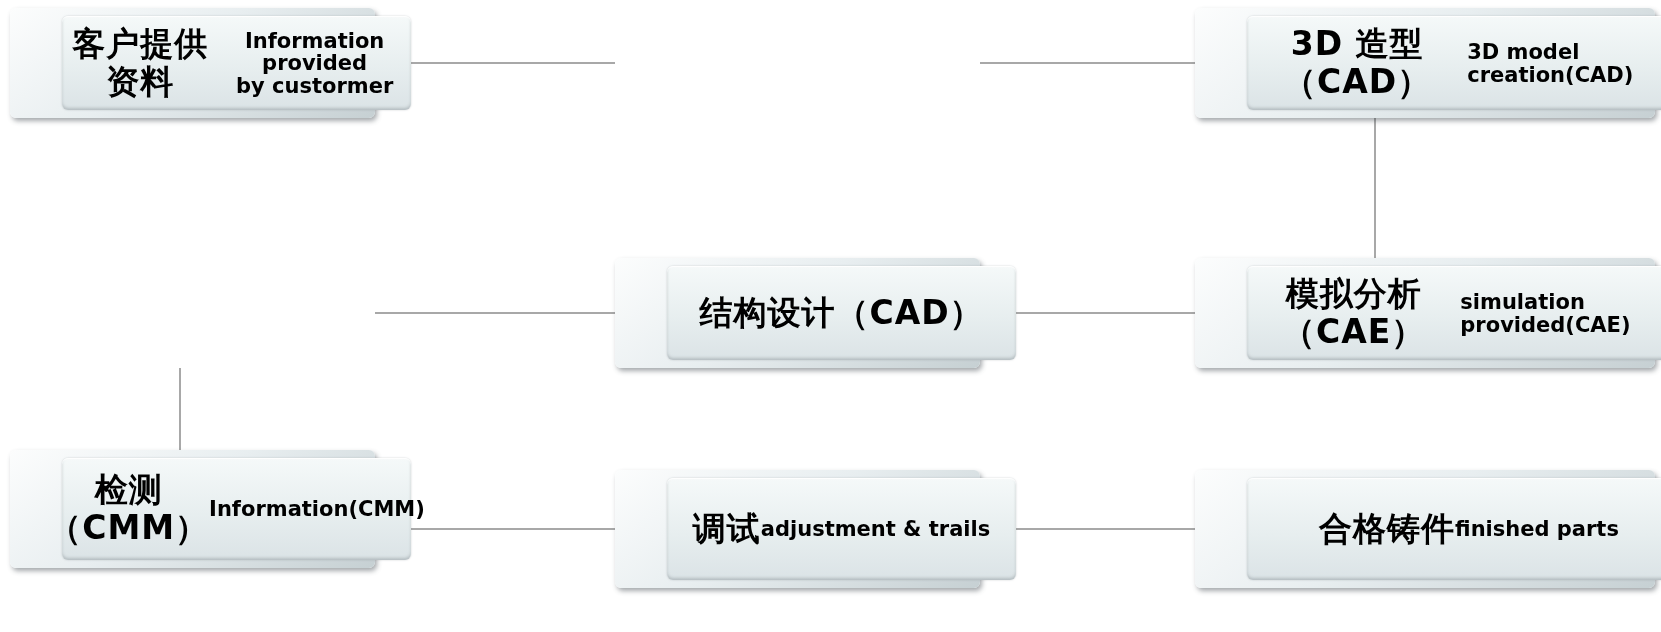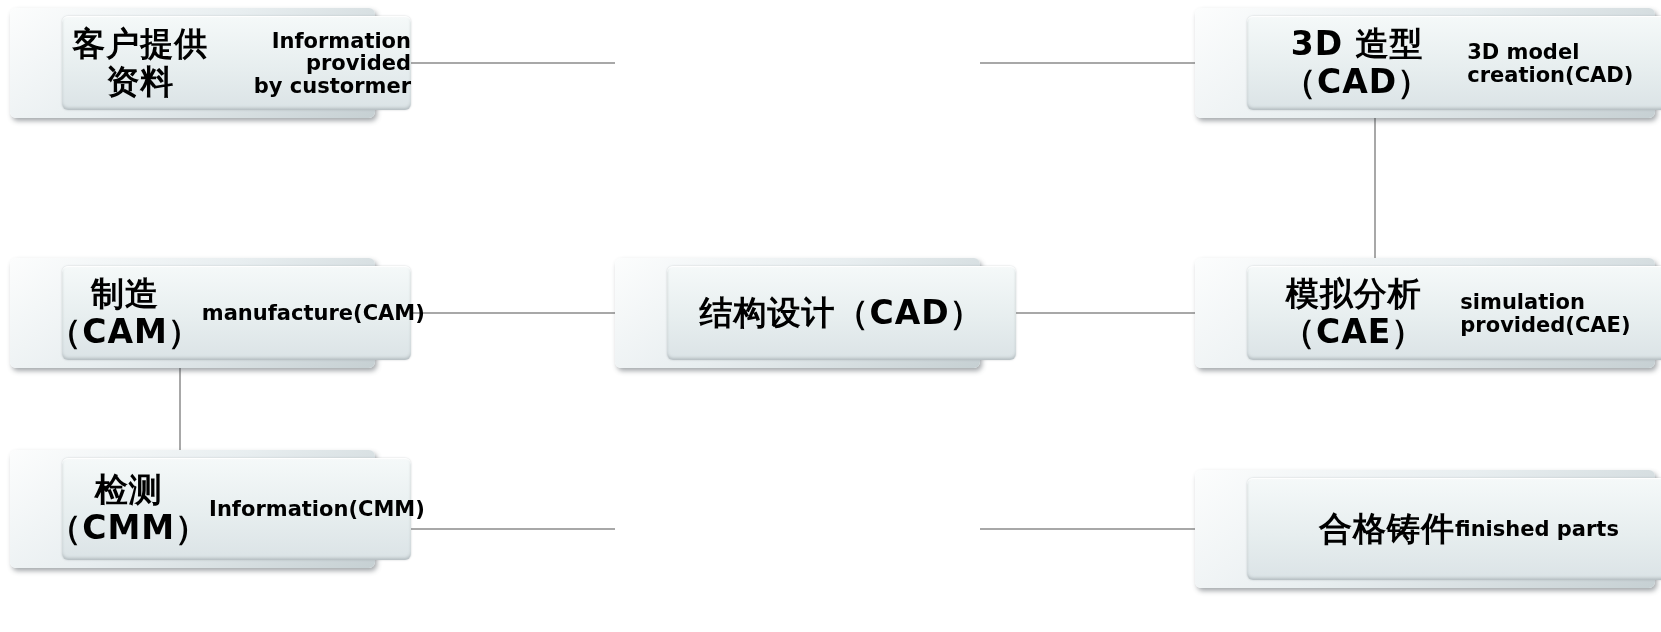--- a/index.html
+++ b/index.html
@@ -51,21 +51,21 @@
   }
   .node-subtitle {
     font-size: 21px;
     font-weight: 700;
     color: #000000;
     line-height: 1.05;
     text-align: left;
     white-space: pre-line;
     margin-top: 1px;
   }
-  .sub-left { text-align: right; }
+  .sub-left { text-align: center; }
 
   
   #n-customer-info    { left: 10px;   top: 8px;   width: 365px; height: 110px; }
   #n-foundry-design   { left: 615px;  top: 8px;   width: 365px; height: 110px; }
   #n-model-3d         { left: 1195px; top: 8px;   width: 460px; height: 110px; }
 
   #n-manufacture      { left: 10px;   top: 258px; width: 365px; height: 110px; }
   #n-structure-design { left: 615px;  top: 258px; width: 365px; height: 110px; }
   #n-simulation       { left: 1195px; top: 258px; width: 460px; height: 110px; }
 
@@ -114,26 +114,20 @@
   </div>
 
 
   <div class="node" id="n-model-3d">
     <div class="node-inner">
       <div class="node-title">3D 造型（CAD）</div>
       <div class="node-subtitle">3D model creation(CAD)</div>
     </div>
   </div>
 
-  <div class="node" id="n-manufacture">
-    <div class="node-inner">
-      <div class="node-title">制造（CAM）</div>
-      <div class="node-subtitle">manufacture(CAM)</div>
-    </div>
-  </div>
 
   <div class="node" id="n-structure-design">
     <div class="node-inner">
       <div class="node-title">结构设计（CAD）</div>
     </div>
   </div>
 
   <div class="node" id="n-simulation">
     <div class="node-inner">
       <div class="node-title">模拟分析（CAE）</div>
@@ -141,20 +135,26 @@
     </div>
   </div>
 
   <div class="node" id="n-inspection">
     <div class="node-inner">
       <div class="node-title">检测（CMM）</div>
       <div class="node-subtitle">Information(CMM)</div>
     </div>
   </div>
 
+  <div class="node" id="n-adjustment">
+    <div class="node-inner">
+      <div class="node-title">调试</div>
+      <div class="node-subtitle">adjustment &amp; trails</div>
+    </div>
+  </div>
 
   <div class="node" id="n-finished-parts">
     <div class="node-inner">
       <div class="node-title">合格铸件</div>
       <div class="node-subtitle">finished parts</div>
     </div>
   </div>
 
 </div>
 

